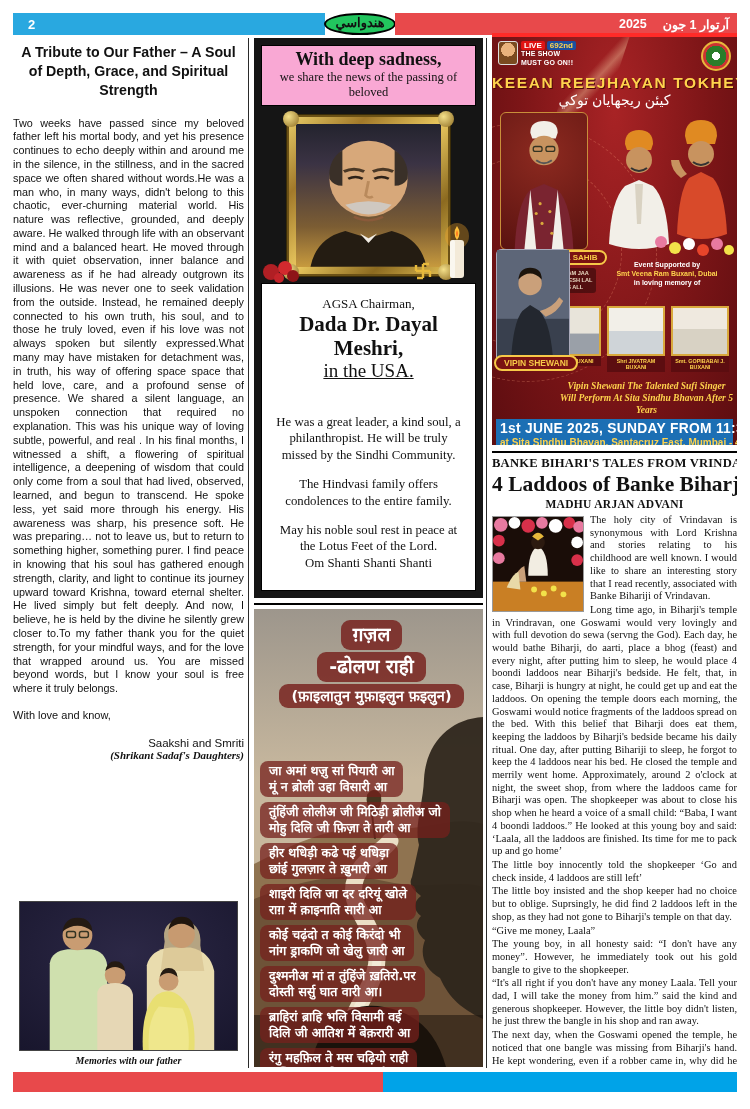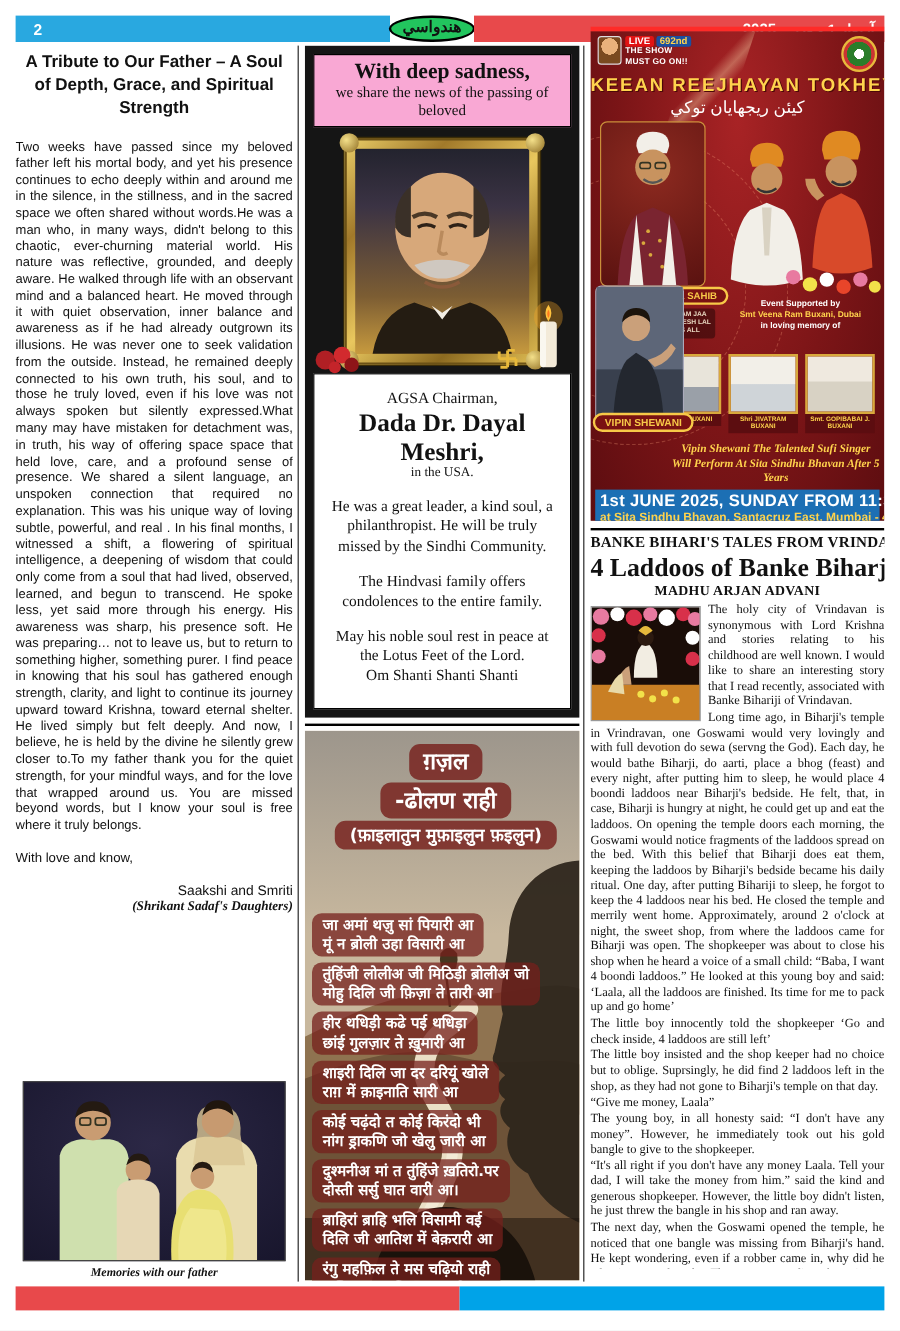--- a/index.html
+++ b/index.html
@@ -13,21 +13,21 @@
   .header { position:absolute; top:13px; left:13px; right:13px; height:22px; display:flex; align-items:stretch; }
   .header-blue { width:312px; background:#29a8e0; color:#fff; font-weight:bold; font-size:13px; display:flex; align-items:center; padding-left:15px; }
   .header-logo-wrap { width:70px; display:flex; align-items:center; justify-content:center; background:#fff; }
   .logo-oval { border:2px solid #000; border-radius:50%; padding:0 9px 2px; font-weight:bold; font-size:13px; background:#22c55e; line-height:16px; white-space:nowrap; }
   .header-red { flex:1; background:#e8494b; color:#fff; display:flex; align-items:center; justify-content:flex-end; gap:16px; padding-right:8px; font-weight:bold; font-size:12.5px; }
   
   .divider { position:absolute; top:38px; width:1px; height:1030px; background:#2a2a2a; }
   .divider-1 { left:248px; } .divider-2 { left:486px; }
   .col-left { position:absolute; left:13px; top:40px; width:231px; height:1028px; overflow:hidden; display:flex; flex-direction:column; }
   .col-mid  { position:absolute; left:254px; top:38px; width:229px; height:1032px; overflow:hidden; }
-  .col-right{ position:absolute; left:492px; top:22px; width:245px; height:1035px; overflow:hidden; }
+  .col-right{ position:absolute; left:492px; top:33px; width:245px; height:1035px; overflow:hidden; }
   
   .tribute-title { font-size:14.2px; font-weight:bold; text-align:center; line-height:1.35; margin:3px 4px 16px; }
   .tribute-body { font-size:10.8px; line-height:13.8px; text-align:justify; }
   .tribute-closing { margin-top:13px; font-size:11px; }
   .tribute-sign { text-align:right; font-size:11.5px; margin-top:16px; }
   .tribute-sign-sub { text-align:right; font-size:11px; font-weight:bold; font-style:italic; font-family:"Liberation Serif",serif; }
   .family-photo { margin-top:auto; width:219px; height:150px; align-self:center; background:#201d33; border:1px solid #444; }
   .family-photo svg { width:100%; height:100%; display:block; }
   .photo-caption { font-family:"Liberation Serif",serif; font-style:italic; font-weight:bold; font-size:10px; text-align:center; margin:4px 0 2px; }
   
@@ -45,21 +45,21 @@
   .portrait { width:100%; height:100%; overflow:hidden;
     background:linear-gradient(#23232e 0%, #3b3344 28%, #7c5d33 72%, #c79a3e 100%); }
   .portrait svg { width:100%; height:100%; display:block; }
   .candle { position:absolute; right:-8px; bottom:-6px; width:34px; height:60px; }
   .roses  { position:absolute; left:-10px; bottom:-8px; width:40px; height:30px; }
   .swastika { position:absolute; right:34px; bottom:-4px; width:18px; height:18px; }
   .obit-text { background:#fff; border:1px solid #000; flex:1; text-align:center;
     font-family:"Liberation Serif",serif; padding:12px 9px 6px; display:flex; flex-direction:column; }
   .obit-role { font-size:13px; }
   .obit-name { font-size:21px; font-weight:bold; line-height:1.15; }
-  .obit-loc { font-size:11px; margin-bottom:14px; }
+  .obit-loc { font-size:19px; margin-bottom:32px;text-decoration:underline; }
   .obit-para { font-size:12.8px; line-height:1.28; margin-bottom:13px; }
   .obit-para.tight { margin-bottom:0; }
   .mid-sep { height:2px; background:#000; margin:5px 0 4px; }
   
   .ghazal { position:relative; height:458px; overflow:hidden; background:#c8b89e; }
   .ghazal-bg { position:absolute; inset:0; }
   .ghazal-bg svg { width:100%; height:100%; display:block; }
   .ghazal-content { position:relative; padding:10px 0 0 6px; }
   .ghazal-titlebox { text-align:center; margin-bottom:52px; }
   .gpill { display:inline-block; background:rgba(118,32,28,0.82); color:#fff; border-radius:9px; padding:1px 12px 3px; margin:1px 0;

